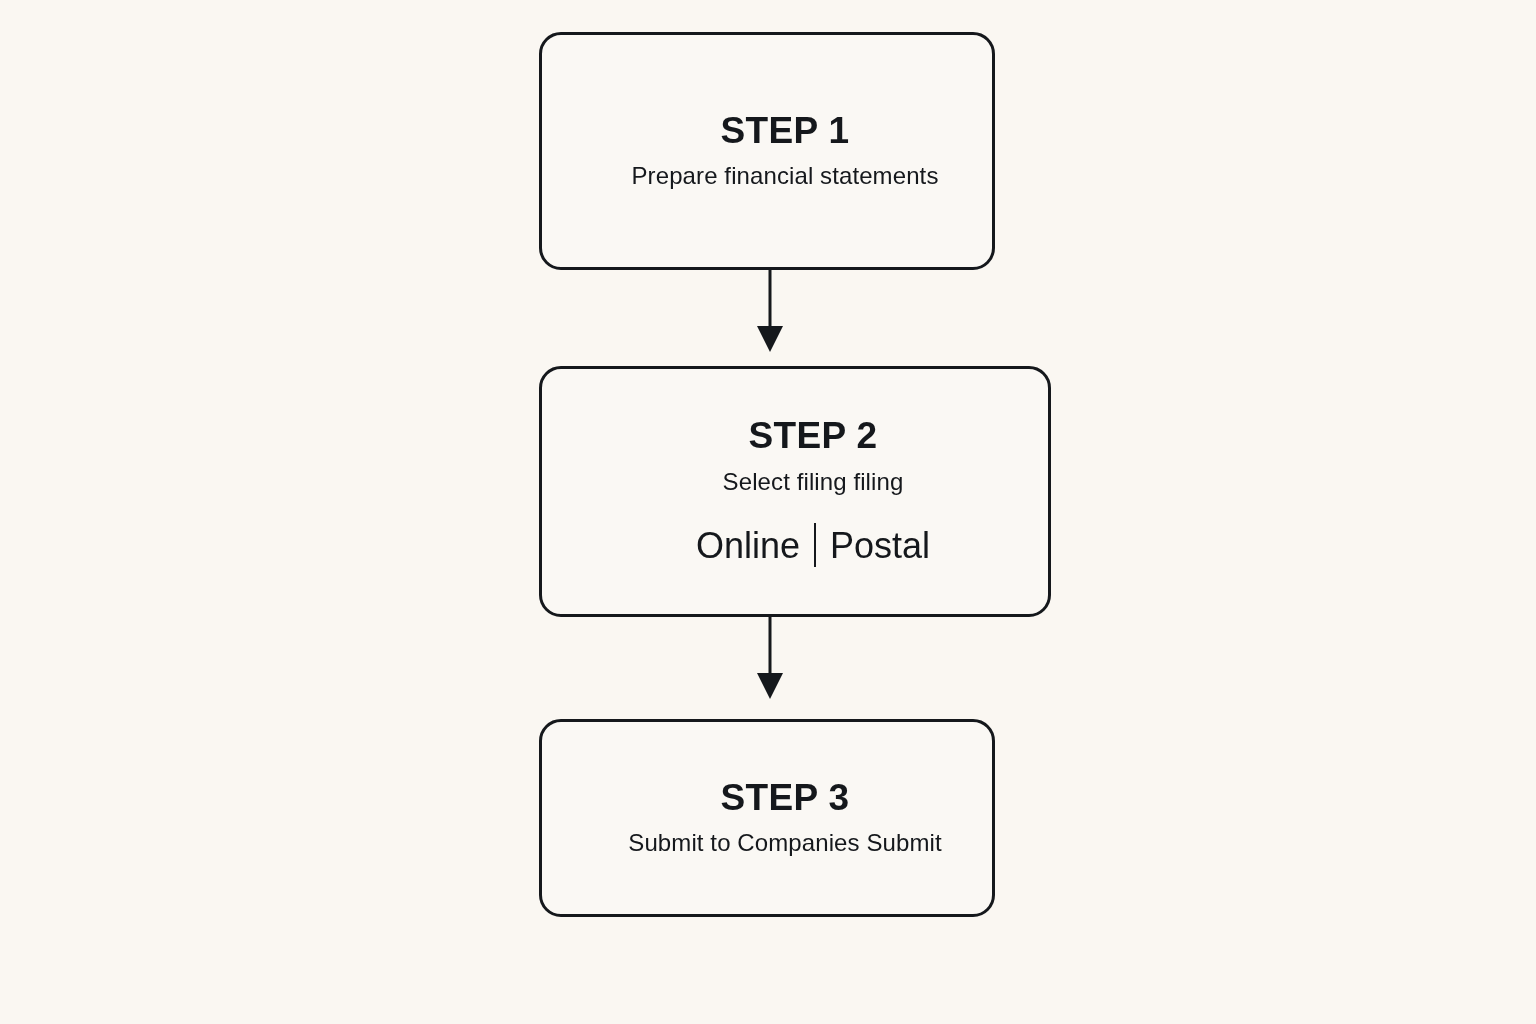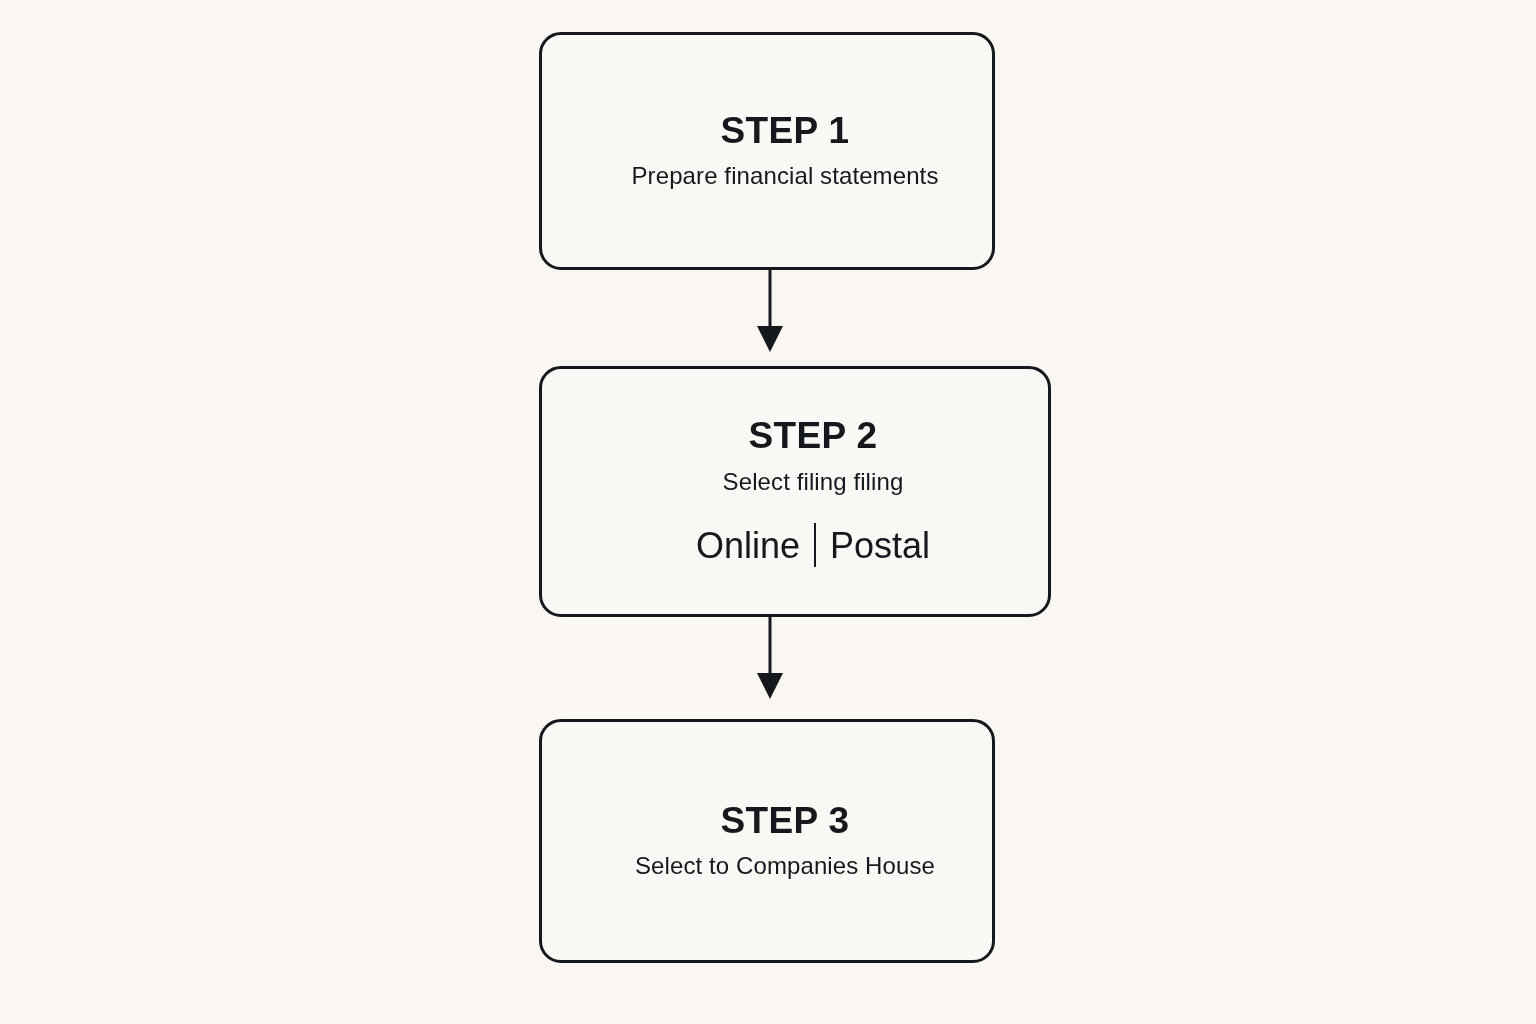--- a/index.html
+++ b/index.html
@@ -56,21 +56,21 @@
   #node-2 {
     left: 539px;
     top: 366px;
     width: 512px;
     height: 251px;
   }
   #node-3 {
     left: 539px;
     top: 719px;
     width: 456px;
-    height: 244px;
+    height: 198px;
   }
   
   .options {
     margin-top: 26px;
     display: flex;
     align-items: flex-end;
     justify-content: center;
     gap: 14px;
   }
   .option {
@@ -114,16 +114,16 @@
     <div class="node-body">Select filing filing</div>
     <div class="options">
       <div class="option">Online</div>
       <div class="option-divider"></div>
       <div class="option">Postal</div>
     </div>
   </div>
 
   <div class="node" id="node-3">
     <div class="node-title">STEP 3</div>
-    <div class="node-body">Select to Companies House</div>
+    <div class="node-body">Submit to Companies Submit</div>
   </div>
 
 </div>
 
 </body></html>

